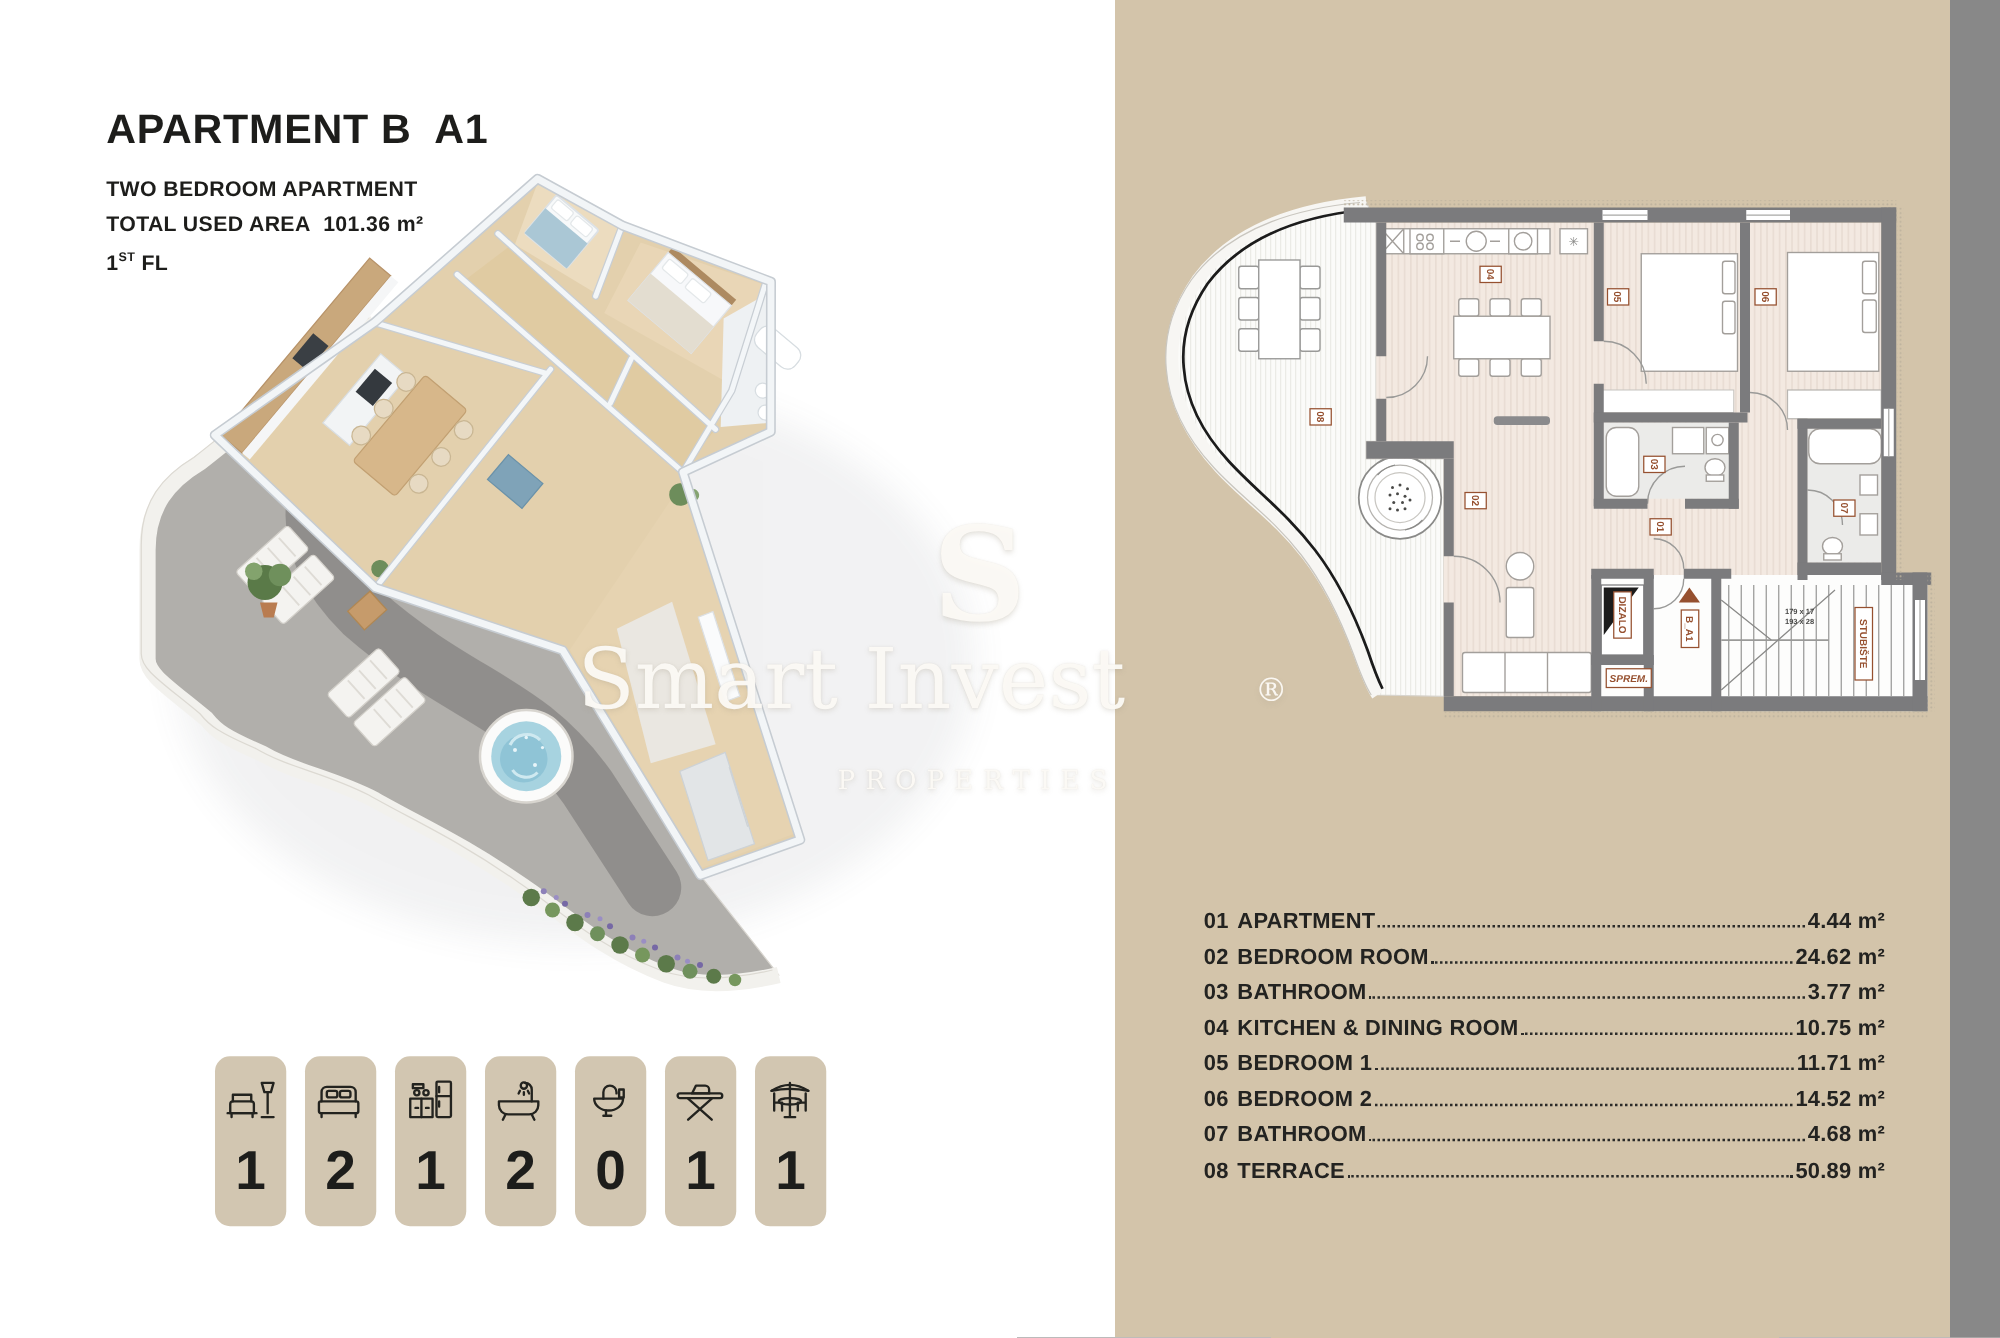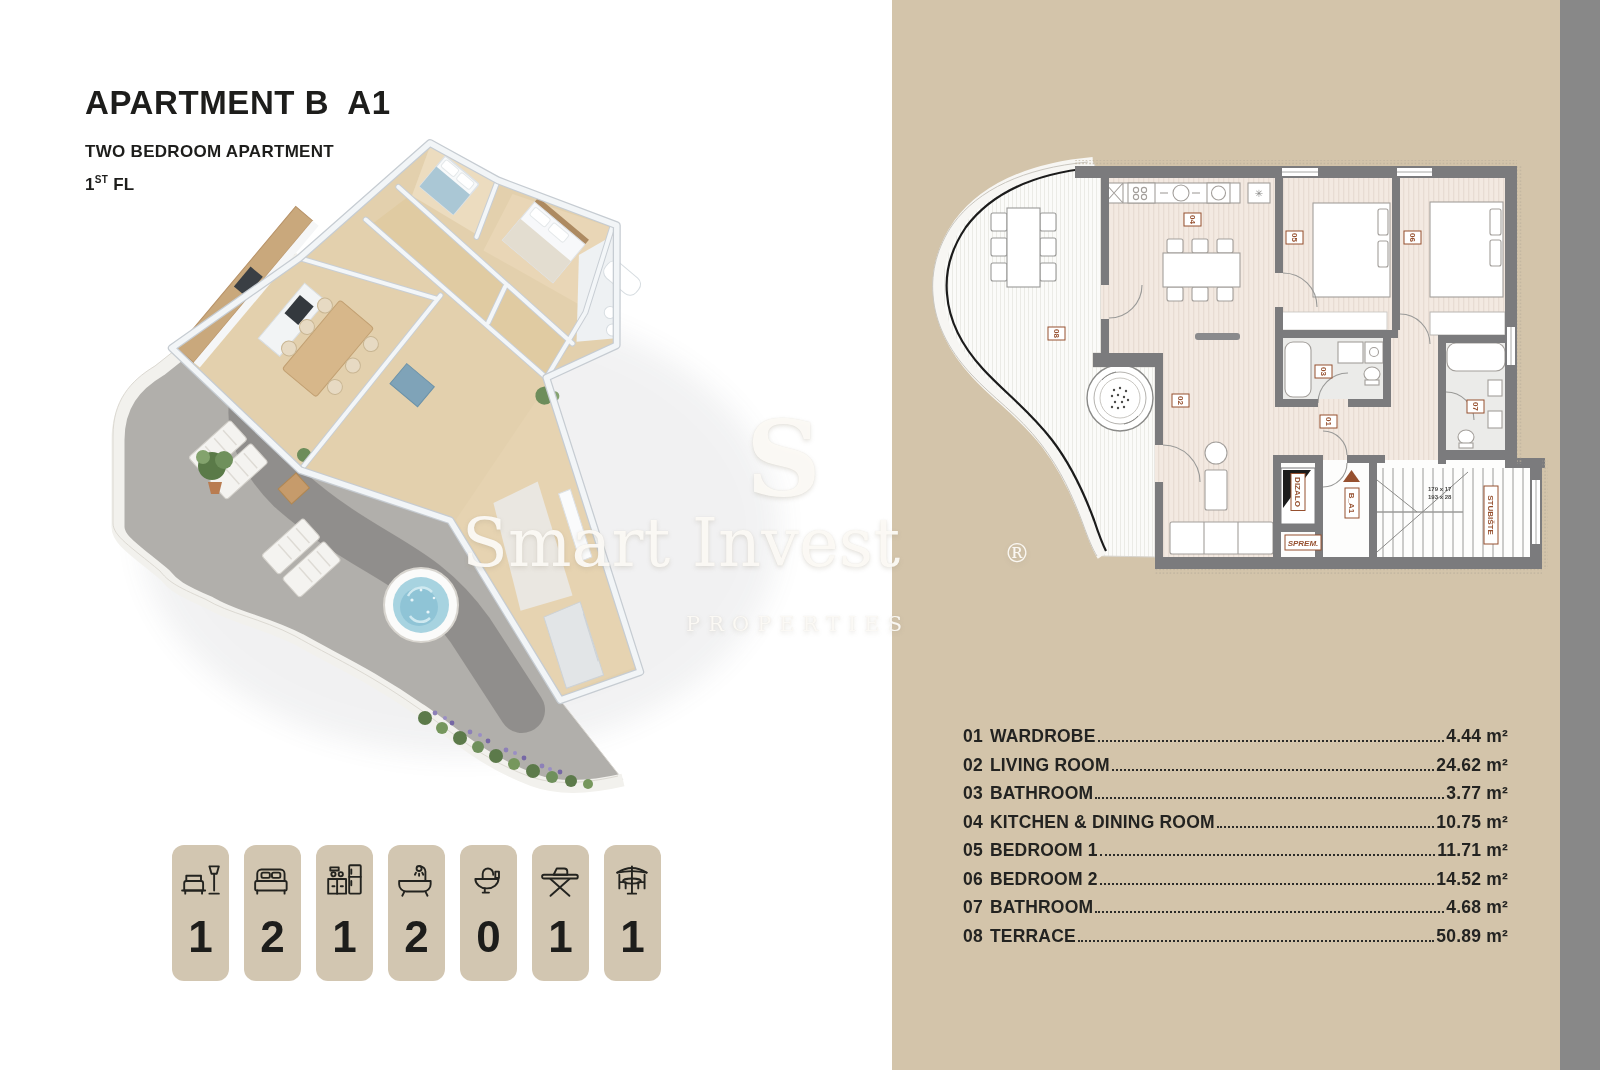--- a/index.html
+++ b/index.html
@@ -27,37 +27,38 @@
             letter-spacing:.2px;color:#232321;white-space:nowrap;}
   .room-row .rnum{margin-right:7px;}
   .room-row .leader{flex:1;border-bottom:2.4px dotted #2b2b29;margin:0 2px 3px 2px;}
   
   .wm{position:absolute;pointer-events:none;font-family:"DejaVu Serif", serif;color:rgba(252,250,246,.95);
       text-shadow:0 2px 4px rgba(160,150,132,.25), 0 0 1px rgba(185,176,160,.25);z-index:6;}
   .wm-s{left:746px;top:398px;font-size:104px;font-weight:700;}
   .wm-name{left:462px;top:504px;font-size:67px;}
   .wm-reg{position:absolute;left:1004px;top:538px;font-size:26px;font-family:"DejaVu Serif",serif;
           color:rgba(252,250,246,.95);text-shadow:0 2px 4px rgba(160,150,132,.25);z-index:6;}
-  .wm-tag{left:686px;top:612px;font-size:21px;letter-spacing:8px;}
+  .wm-tag{left:670px;top:612px;font-size:21px;letter-spacing:8px;}
   svg text{font-family:"Liberation Sans", sans-serif;}
   .lbl{fill:#96502f;font-size:8px;font-weight:700;}
   .lblbox{fill:#ffffff;stroke:#96502f;stroke-width:1;}
 </style>
 </head>
 <body>
 
 <div id="stage">
 
   <div class="panel-right"></div>
 
   <div class="hdr">
     <h1><span>APARTMENT B</span><span class="unit">A1</span></h1>
   </div>
   <div class="specs">
     <div>TWO BEDROOM APARTMENT</div>
+    <div><span>TOTAL USED AREA</span><span class="gap"></span><span>101.36 m²</span></div>
     <div><span>1</span><sup>ST</sup>&nbsp;<span>FL</span></div>
   </div>
 
   <svg style="position:absolute;left:90px;top:130px;" width="720" height="672" viewBox="0 0 720 672">
     <defs>
       <filter id="soft3d" x="-30%" y="-30%" width="160%" height="160%">
           <feGaussianBlur stdDeviation="14"></feGaussianBlur>
         </filter>
     </defs>
 
@@ -542,27 +543,27 @@
         </g>
       <text x="500" y="339" font-size="6" font-weight="700" fill="#4a4a48">179 x 17</text>
       <text x="500" y="347" font-size="6" font-weight="700" fill="#4a4a48">193 x 28</text>
       <text x="331" y="45" font-size="10" fill="#8a8a88" text-anchor="middle">✳</text>
     </g>
   </svg>
 
   <div class="room-list">
     <div class="room-row">
         <span class="rnum">01</span>
-        <span>WARDROBE</span>
+        <span>APARTMENT</span>
         <span class="leader"></span>
         <span>4.44 m²</span>
       </div>
     <div class="room-row">
         <span class="rnum">02</span>
-        <span>LIVING ROOM</span>
+        <span>BEDROOM ROOM</span>
         <span class="leader"></span>
         <span>24.62 m²</span>
       </div>
     <div class="room-row">
         <span class="rnum">03</span>
         <span>BATHROOM</span>
         <span class="leader"></span>
         <span>3.77 m²</span>
       </div>
     <div class="room-row">

